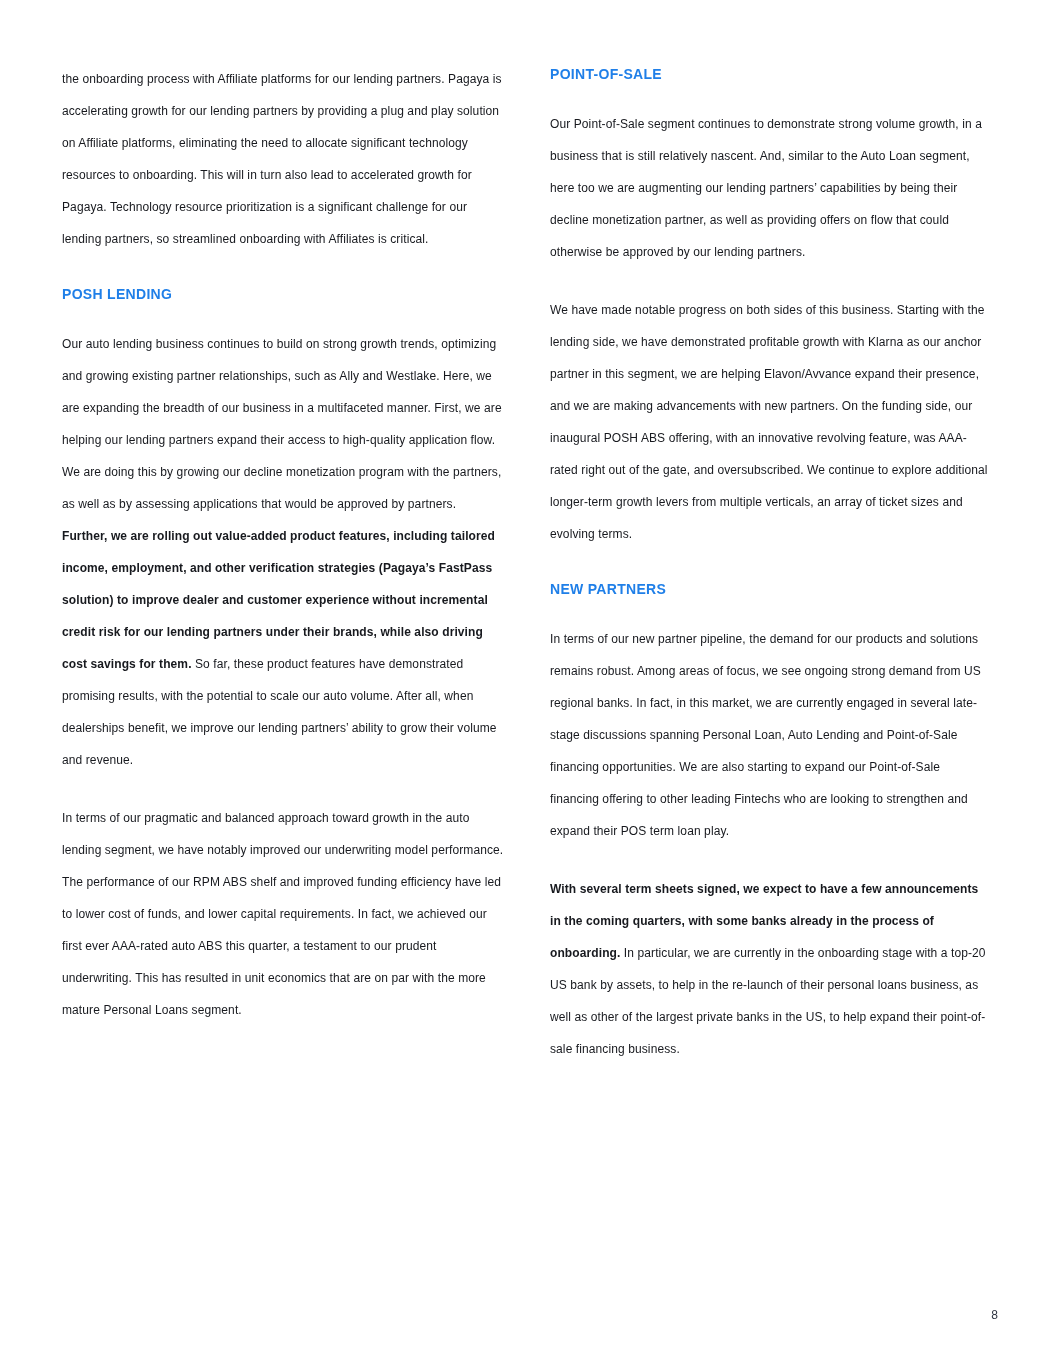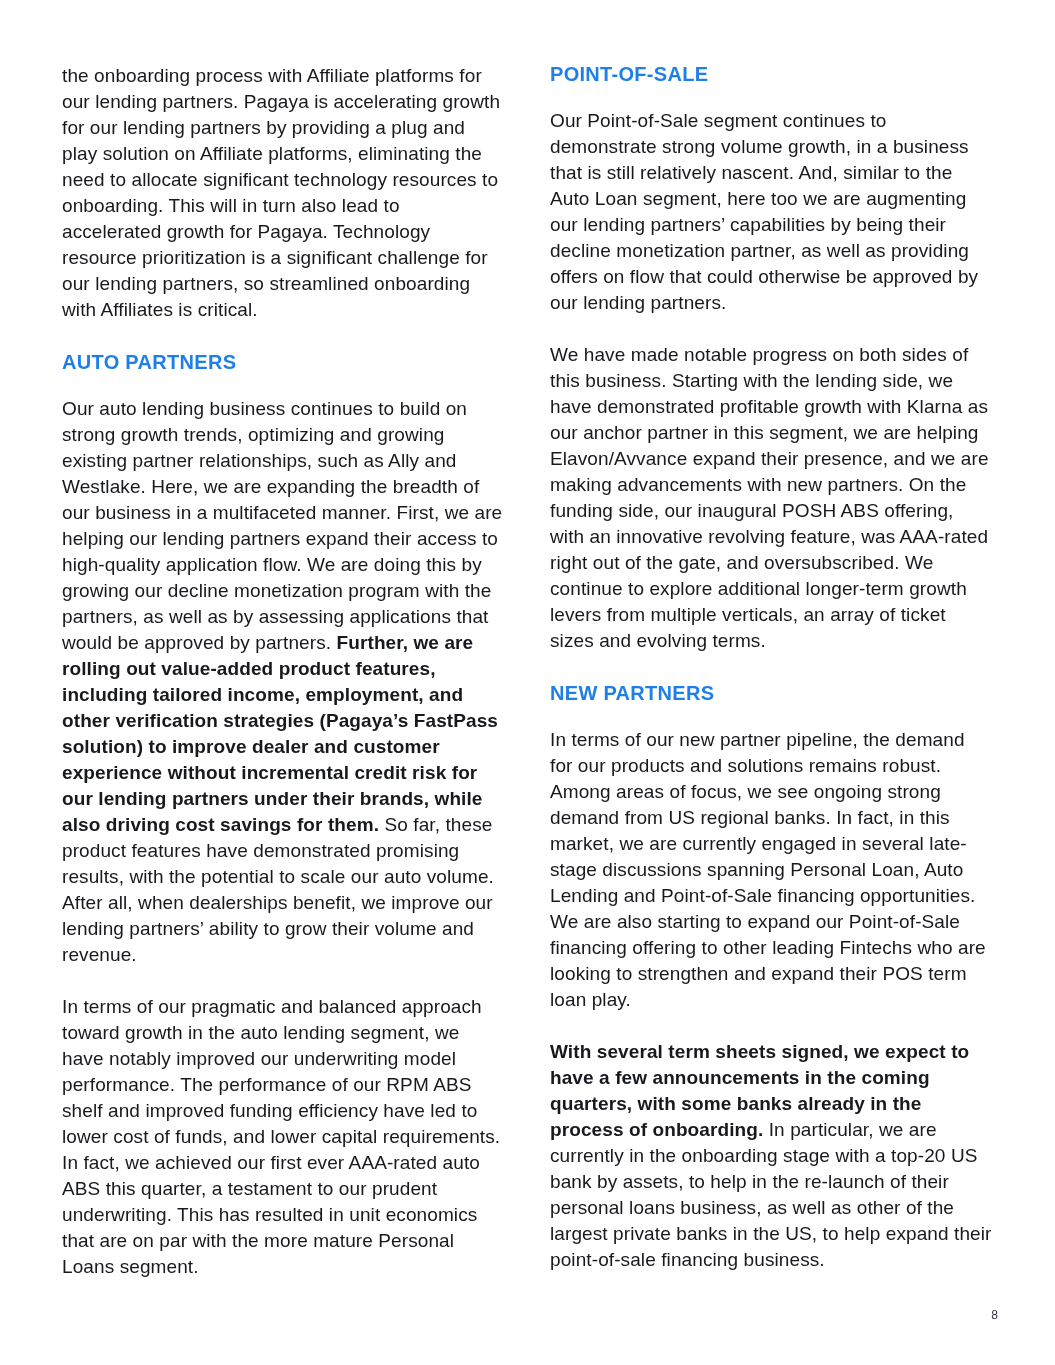--- a/index.html
+++ b/index.html
@@ -13,29 +13,29 @@
     color: var(--text, #17191e);
     overflow: hidden;
   }
   .columns {
     display: flex;
     gap: 46px;
     padding: 63px 0 0 62px;
   }
   .col { width: 442px; flex: 0 0 442px; }
   p.body {
-    font-size: 19px;
-    line-height: 26px;
+    font-size: 12px;
+    line-height: 32px;
     letter-spacing: 0.1px;
     margin: 0 0 26px 0;
     color: var(--text, #17191e);
   }
   p.body .r-bold { font-weight: 700; margin-top: 12px; }
   h2.sect {
-    font-size: 20px;
+    font-size: 14px;
     line-height: 18px;
     font-weight: 700;
     letter-spacing: 0.3px;
     color: var(--accent, #1f7fe8);
     margin: 30px 0 25px 0;
   }
   .col > h2.sect:first-child { margin-top: 2px; }
   .page-number {
     position: absolute;
     top: 1308px;
@@ -47,21 +47,21 @@
 </style>
 </head>
 <body>
 
 <div class="page">
   <div class="columns">
 
     <div class="col">
       <p class="body"><span>the onboarding process with Affiliate platforms for our lending partners. Pagaya is accelerating growth for our lending partners by providing a plug and play solution on Affiliate platforms, eliminating the need to allocate significant technology resources to onboarding. This will in turn also lead to accelerated growth for Pagaya. Technology resource prioritization is a significant challenge for our lending partners, so streamlined onboarding with Affiliates is critical.</span></p>
 
-      <h2 class="sect">AUTO PARTNERS</h2>
+      <h2 class="sect">POSH LENDING</h2>
 
       <p class="body"><span>Our auto lending business continues to build on strong growth trends, optimizing and growing existing partner relationships, such as Ally and Westlake. Here, we are expanding the breadth of our business in a multifaceted manner. First, we are helping our lending partners expand their access to high-quality application flow. We are doing this by growing our decline monetization program with the partners, as well as by assessing applications that would be approved by partners. </span><span class="r-bold">Further, we are rolling out value-added product features, including tailored income, employment, and other verification strategies (Pagaya’s FastPass solution) to improve dealer and customer experience without incremental credit risk for our lending partners under their brands, while also driving cost savings for them.</span><span> So far, these product features have demonstrated promising results, with the potential to scale our auto volume. After all, when dealerships benefit, we improve our lending partners’ ability to grow their volume and revenue.</span></p>
 
       <p class="body"><span>In terms of our pragmatic and balanced approach toward growth in the auto lending segment, we have notably improved our underwriting model performance. The performance of our RPM ABS shelf and improved funding efficiency have led to lower cost of funds, and lower capital requirements. In fact, we achieved our first ever AAA-rated auto ABS this quarter, a testament to our prudent underwriting. This has resulted in unit economics that are on par with the more mature Personal Loans segment.</span></p>
     </div>
 
     <div class="col">
       <h2 class="sect">POINT-OF-SALE</h2>
 
       <p class="body"><span>Our Point-of-Sale segment continues to demonstrate strong volume growth, in a business that is still relatively nascent. And, similar to the Auto Loan segment, here too we are augmenting our lending partners’ capabilities by being their decline monetization partner, as well as providing offers on flow that could otherwise be approved by our lending partners.</span></p>

